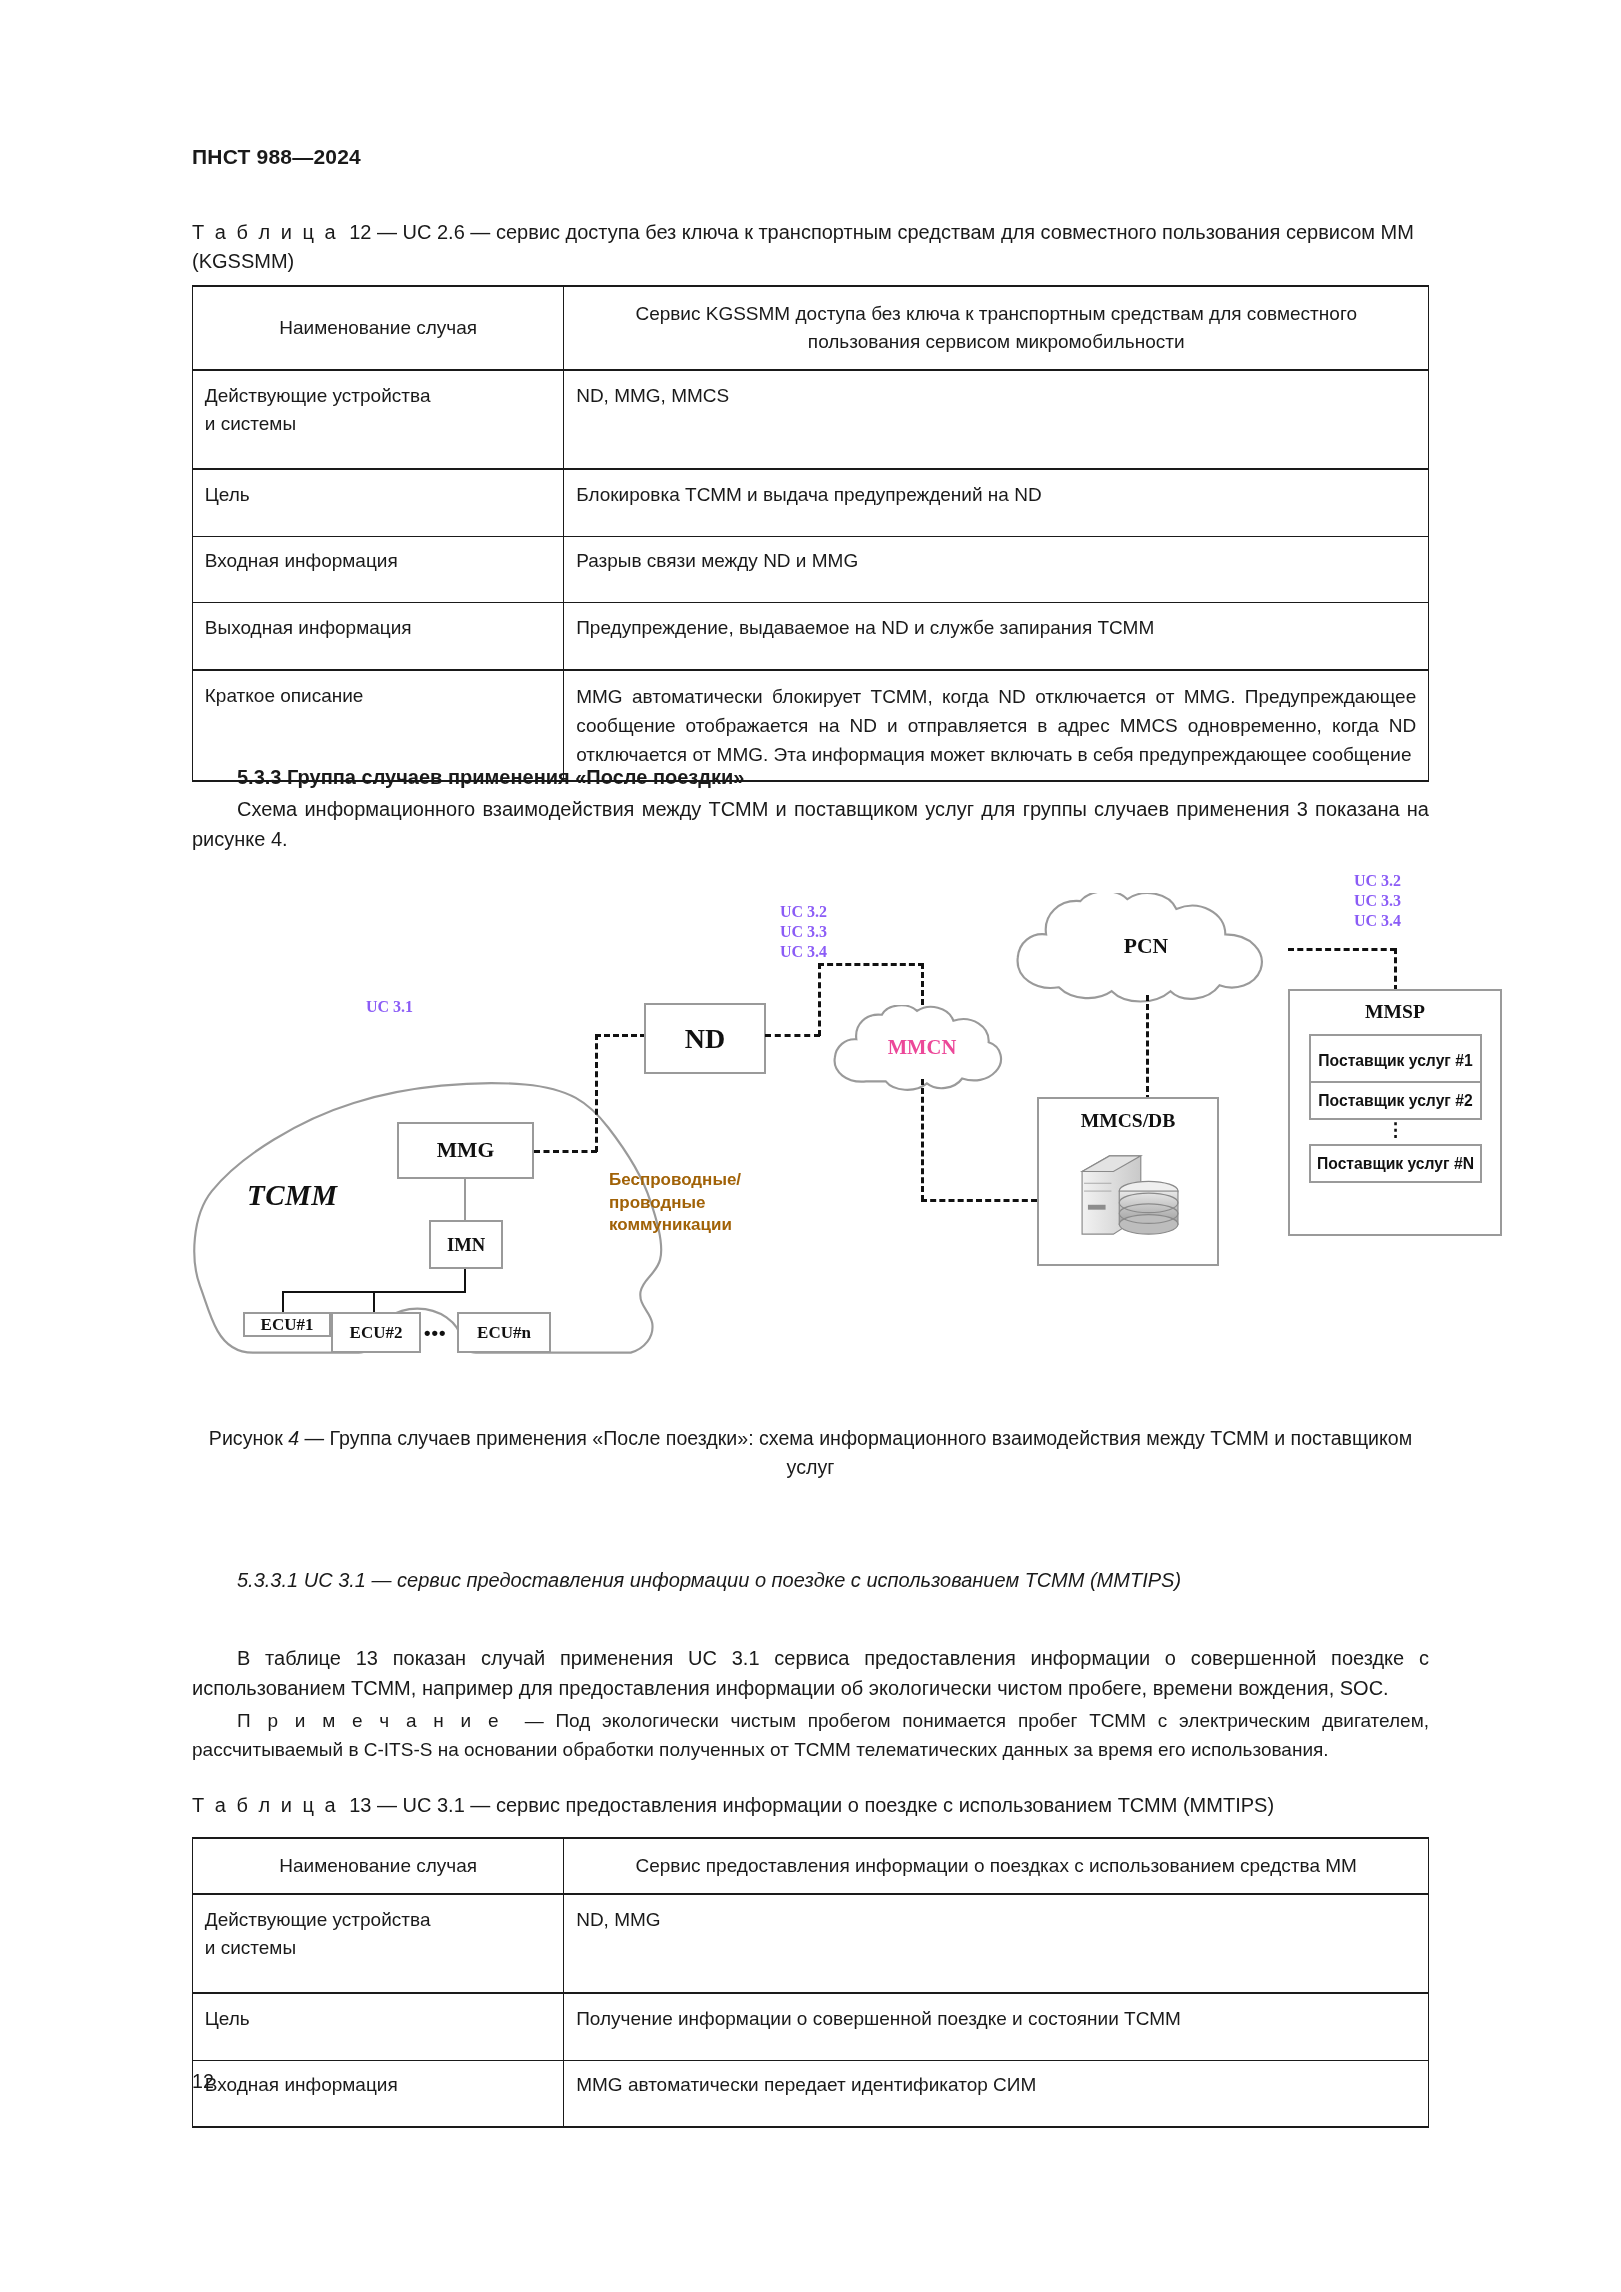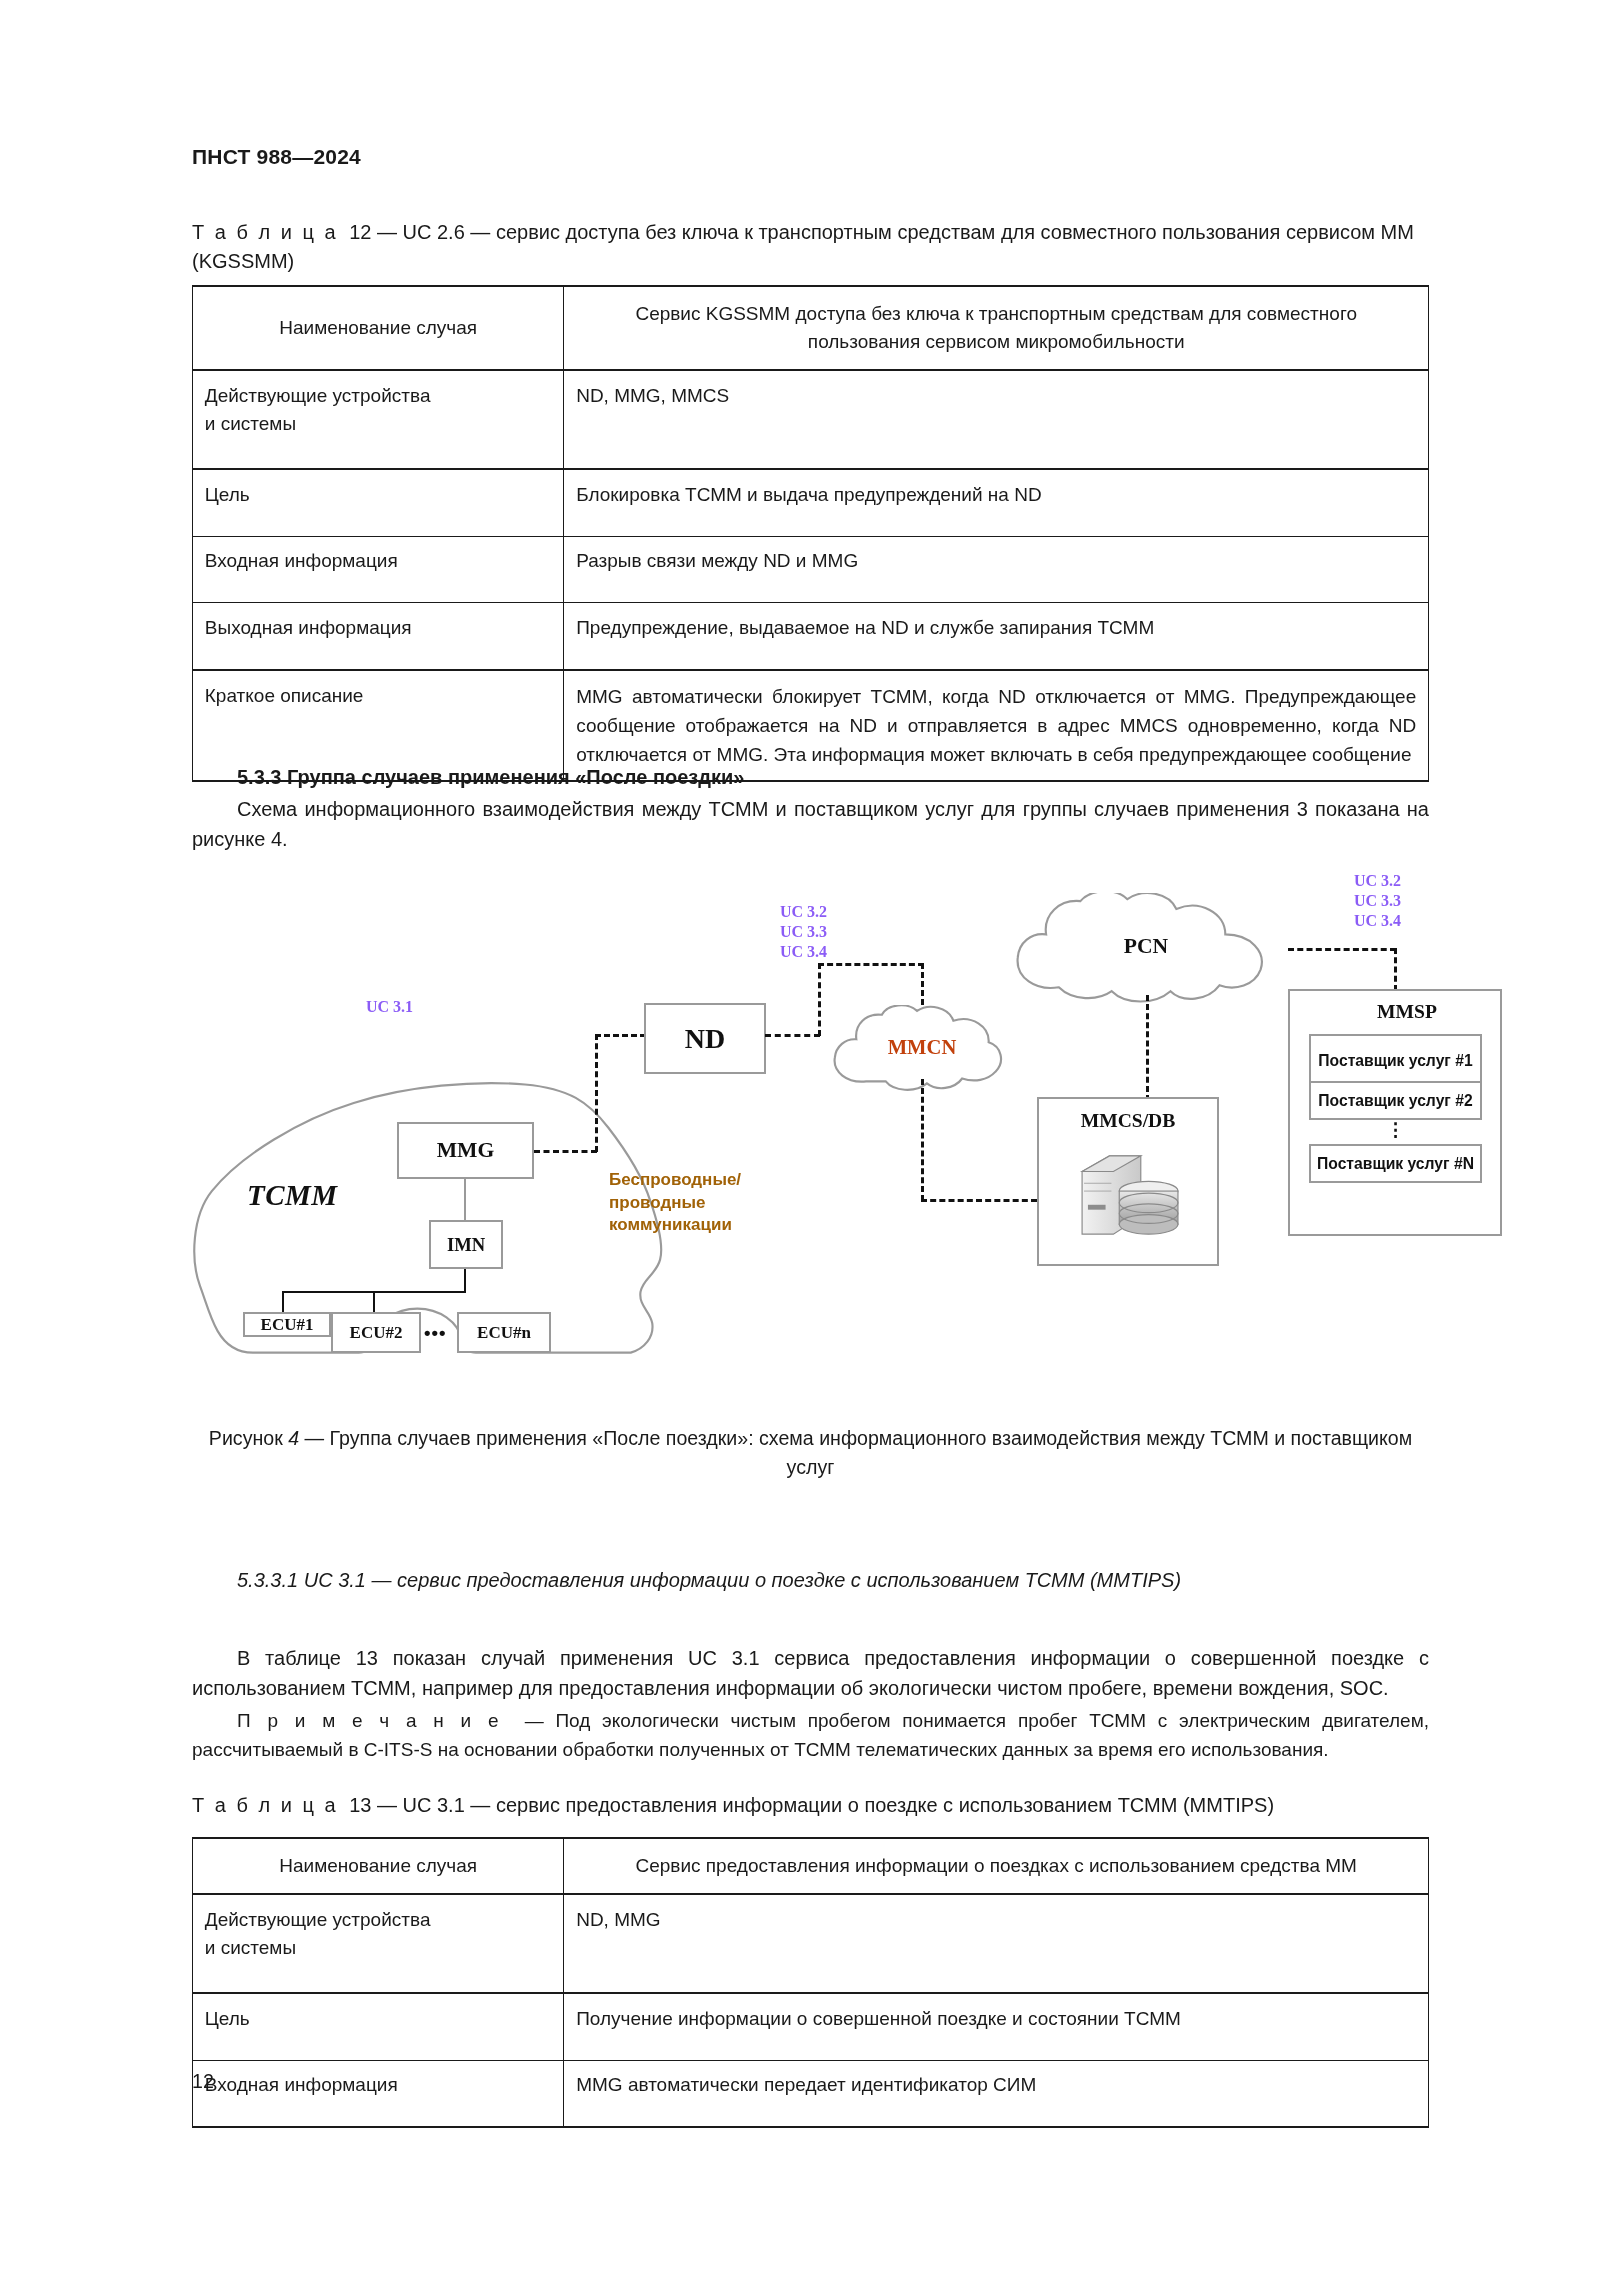--- a/index.html
+++ b/index.html
@@ -195,21 +195,21 @@
     <div class="dash-v" style="left:729px; top:76px; height:51px;"></div>
 
     <svg width="206" height="98" style="position:absolute;left:627px;top:118px;" viewBox="0 0 210 100">
       <path d="M48,78 C28,80 14,68 16,54 C17,42 27,34 38,35
                C36,20 48,8 64,10 C70,-1 90,-3 100,6
                C112,-2 132,2 137,16 C156,10 174,22 173,38
                C186,42 190,58 180,68 C172,77 158,79 146,75
                C138,86 120,88 110,80 C98,90 76,88 68,78 Z" fill="#fff" stroke="#9a9a9a" stroke-width="2.2"></path>
     </svg>
     <div style="position:absolute;left:627px;top:149px;width:206px;text-align:center;
-                font-family:'Liberation Serif',serif;font-weight:bold;font-size:20.6px;color:#c2410c;">MMCN</div>
+                font-family:'Liberation Serif',serif;font-weight:bold;font-size:20.6px;color:#ec4899;">MMCN</div>
 
     <div class="dash-v" style="left:729px; top:192px; height:122px;"></div>
     <div class="dash-h" style="left:729px; top:312px; width:116px;"></div>
 
     <svg width="284" height="122" style="position:absolute;left:812px;top:5.9px;" viewBox="0 0 290 124">
       <path d="M56,96 C32,100 12,86 14,66 C15,50 28,40 43,42
                C40,22 56,6 78,8 C88,-4 114,-6 126,6
                C142,-5 168,-1 176,16 C200,6 226,20 226,42
                C252,42 268,60 262,78 C256,94 236,100 220,94
                C208,110 182,112 170,100 C154,114 124,114 110,100
@@ -255,21 +255,21 @@
     <div class="dash-h" style="left:1096px; top:61px; width:108px;"></div>
     <div class="dash-v" style="left:1202px; top:61px; height:43px;"></div>
 
     <div class="uclab" style="left:1162px; top:-15.7px; white-space:pre-line;">UC 3.2
 UC 3.3
 UC 3.4</div>
 
     <div style="position:absolute;left:1096px;top:102px;width:214px;height:247px;
                 border:2.2px solid #9a9a9a;background:#fff;box-sizing:border-box;"></div>
     <div style="position:absolute;left:1096px;top:114px;width:214px;text-align:center;
-                font-family:'Liberation Serif',serif;font-weight:bold;font-size:19.6px;color:#111;padding-left:12px;">MMSP</div>
+                font-family:'Liberation Serif',serif;font-weight:bold;font-size:19.6px;color:#111;">MMSP</div>
 
     <div class="spbox" style="left:1117px; top:147px; width:173px; height:54px;">Поставщик услуг #1</div>
     <div class="spbox" style="left:1117px; top:194px; width:173px; height:39px;">Поставщик услуг #2</div>
     <div class="vdots" style="left:1117px; top:239px; width:173px;">⋮</div>
     <div class="spbox" style="left:1117px; top:257px; width:173px; height:39px;">Поставщик услуг #N</div>
   </div>
 
   <div class="fig-caption">
     <span>Рисунок</span>
     <span class="ital">4</span>

